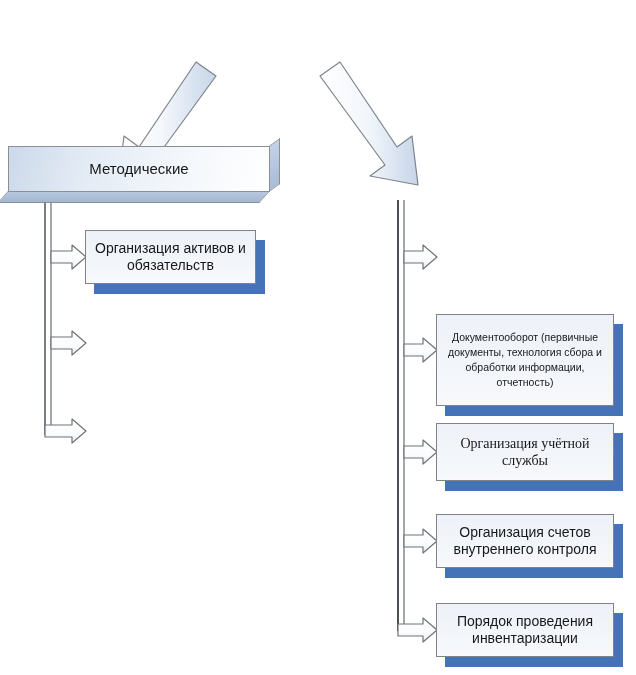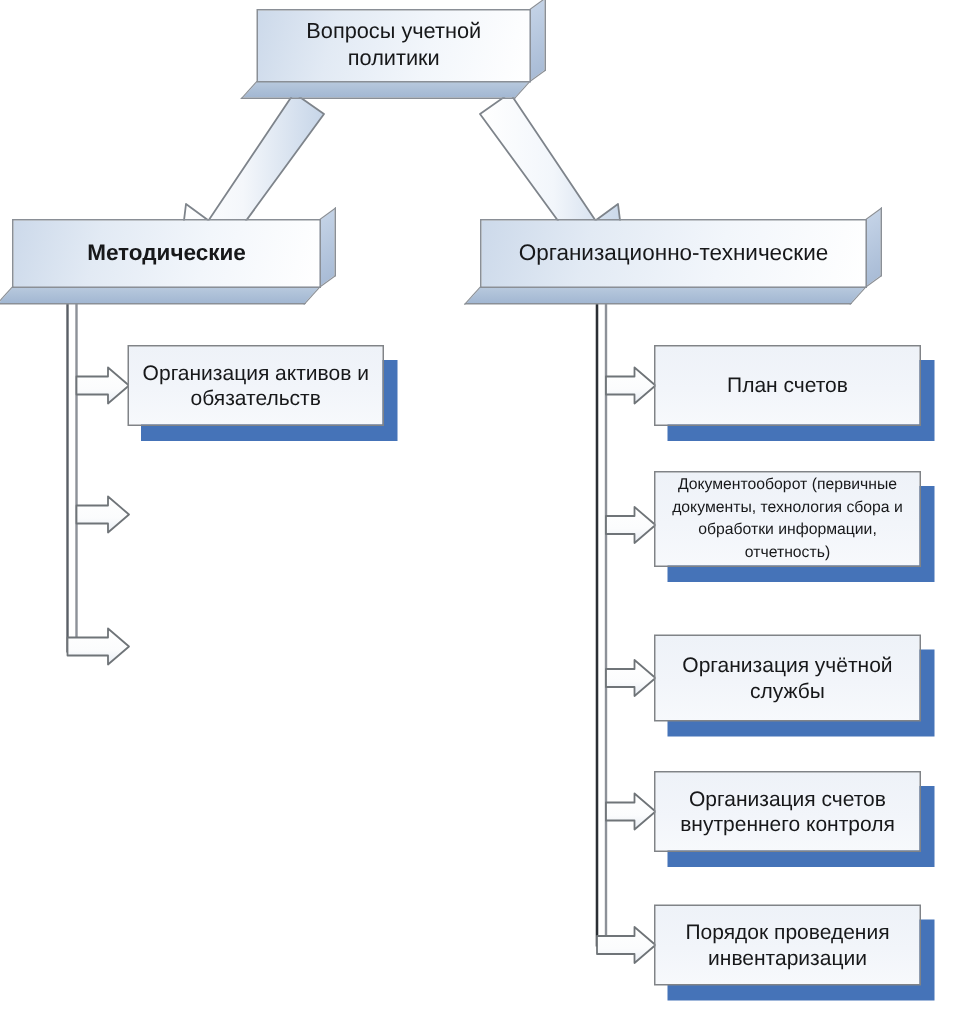--- a/index.html
+++ b/index.html
@@ -77,21 +77,21 @@
   }
   .box3d .label {
     font-size: 15px;
     line-height: 1.22;
     color: #17181a;
     padding: 0 8px;
   }
 
   #box-root { left: 171px; top: 6px; width: 193px; height: 60px; }
   #box-root .label { font-size: 14.5px; }
-  #box-method { left: 8px; top: 146px; width: 216px; height: 57px; font-weight: bold; }
+  #box-method { left: 8px; top: 146px; width: 272px; height: 57px; }
   #box-orgtech { left: 320px; top: 146px; width: 268px; height: 57px; }
   #box-orgtech .label { font-size: 15px; }
 
   
   .leaf {
     position: absolute;
     box-sizing: border-box;
   }
   .leaf .shadow {
     position: absolute;
@@ -128,22 +128,22 @@
     line-height: 1.42;
     padding: 0 7px;
   }
 
   
   #leaf-l0 { left: 85px; top: 230px; width: 171px; height: 54px; }
   #leaf-l1 { left: 85px; top: 316px; width: 171px; height: 54px; }
   #leaf-l2 { left: 85px; top: 404px; width: 171px; height: 54px; }
   
   #leaf-r0 { left: 436px; top: 230px; width: 178px; height: 54px; }
-  #leaf-r1 { left: 436px; top: 314px; width: 178px; height: 64px; }
-  #leaf-r2 { left: 436px; top: 423px; width: 178px; height: 58px; }
+  #leaf-r1 { left: 436px; top: 314px; width: 178px; height: 92px; }
+  #leaf-r2 { left: 436px; top: 423px; width: 178px; height: 58px; font-family: Liberation Serif, serif; }
   #leaf-r3 { left: 436px; top: 514px; width: 178px; height: 54px; }
   #leaf-r4 { left: 436px; top: 603px; width: 178px; height: 54px; padding-left: 40px; }
 </style>
 </head>
 <body>
 
 <div id="diagram-root">
 
   <svg id="diagram-svg" viewBox="0 0 636 675">
     <defs>
@@ -202,59 +202,39 @@
       <polygon points="404,446 423,446 423,440 437,452 423,464 423,458 404,458" fill="url(#smallArrowGrad)" stroke="#6f7478" stroke-width="1.2" stroke-linejoin="round"></polygon>
     </g>
     <g>
       <polygon points="404,535 423,535 423,529 437,541 423,553 423,547 404,547" fill="url(#smallArrowGrad)" stroke="#6f7478" stroke-width="1.2" stroke-linejoin="round"></polygon>
     </g>
     <g>
       <polygon points="398,624 423,624 423,618 437,630 423,642 423,636 398,636" fill="url(#smallArrowGrad)" stroke="#6f7478" stroke-width="1.2" stroke-linejoin="round"></polygon>
     </g>
   </svg>
 
-  <div class="box3d" id="box-root">
-    <div class="side-right"></div>
-    <div class="side-bottom"></div>
-    <div class="face">
-      <span class="label">Вопросы учетной политики</span>
-    </div>
-  </div>
 
   <div class="box3d" id="box-method">
     <div class="side-right"></div>
     <div class="side-bottom"></div>
     <div class="face">
       <span class="label">Методические</span>
     </div>
   </div>
 
-  <div class="box3d" id="box-orgtech">
-    <div class="side-right"></div>
-    <div class="side-bottom"></div>
-    <div class="face">
-      <span class="label">Организационно-технические</span>
-    </div>
-  </div>
 
   <div class="leaf" id="leaf-l0">
     <div class="shadow"></div>
     <div class="panel">
       <span class="label">Организация активов и обязательств</span>
     </div>
   </div>
 
 
 
-  <div class="leaf" id="leaf-r0">
-    <div class="shadow"></div>
-    <div class="panel">
-      <span class="label">План счетов</span>
-    </div>
-  </div>
 
   <div class="leaf small" id="leaf-r1">
     <div class="shadow"></div>
     <div class="panel">
       <span class="label">Документооборот (первичные документы, технология сбора и обработки информации, отчетность)</span>
     </div>
   </div>
 
   <div class="leaf" id="leaf-r2">
     <div class="shadow"></div>

